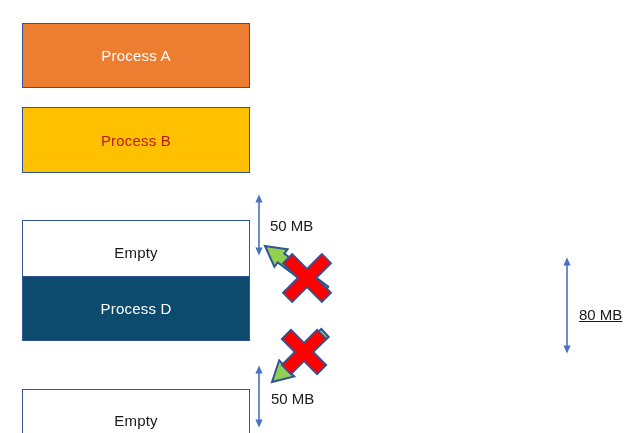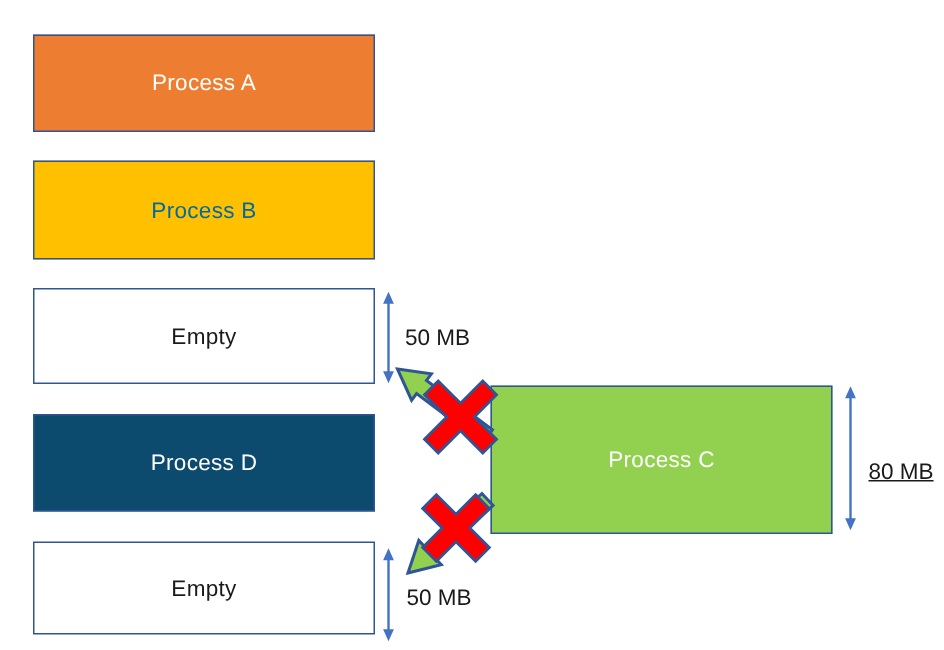--- a/index.html
+++ b/index.html
@@ -18,21 +18,21 @@
     left: 22px;
     width: 228px;
     box-sizing: border-box;
     border: 1.5px solid;
     display: flex;
     align-items: center;
     justify-content: center;
     font-size: 15px;
     letter-spacing: 0.2px;
   }
-  .block.empty { border-width: 1px; }
+  .block.empty { border-width: 1px; margin-top: 28px; }
 
   .b0 { top: 23px;  height: 65px; }
   .b1 { top: 107px; height: 66px; }
   .b2 { top: 192px; height: 64px; }
   .b3 { top: 276px; height: 65px; }
   .b4 { top: 361px; height: 62px; }
   .bc { left: 327px; top: 257px; width: 228px; height: 99px; }
 
   .annot {
     position: absolute;
@@ -60,39 +60,36 @@
 </style>
 </head>
 <body>
 
 <div class="stage" style="background-color: rgb(255, 255, 255);">
 
   <div class="block b0" style="background-color: rgb(237, 125, 49); color: rgb(255, 255, 255); border-color: rgb(47, 85, 151);">
     <span>Process A</span>
   </div>
 
-  <div class="block b1" style="background-color: rgb(255, 192, 0); color: #0369a1; border-color: rgb(47, 85, 151);">
+  <div class="block b1" style="background-color: rgb(255, 192, 0); color: #b91c1c; border-color: rgb(47, 85, 151);">
     <span>Process B</span>
   </div>
 
   <div class="block b2 empty" style="background-color: rgb(255, 255, 255); color: rgb(26, 26, 26); border-color: rgb(47, 85, 151);">
     <span>Empty</span>
   </div>
 
   <div class="block b3" style="background-color: #0c4a6e; color: rgb(255, 255, 255); border-color: rgb(47, 85, 151);">
     <span>Process D</span>
   </div>
 
   <div class="block b4 empty" style="background-color: rgb(255, 255, 255); color: rgb(26, 26, 26); border-color: rgb(47, 85, 151);">
     <span>Empty</span>
   </div>
 
-  <div class="block bc" style="background-color: rgb(146, 208, 80); color: rgb(255, 255, 255); border-color: rgb(47, 85, 151);">
-    <span>Process C</span>
-  </div>
 
   <svg class="annot" viewBox="0 0 629 433">
 
     <g>
       <line class="mline" x1="259" y1="201" x2="259" y2="249" style="stroke: rgb(68, 114, 196);"></line>
       <polygon points="259,194.5 255.4,202.5 262.6,202.5" style="fill: rgb(68, 114, 196);"></polygon>
       <polygon points="259,255.5 255.4,247.5 262.6,247.5" style="fill: rgb(68, 114, 196);"></polygon>
     </g>
 
     <g>

